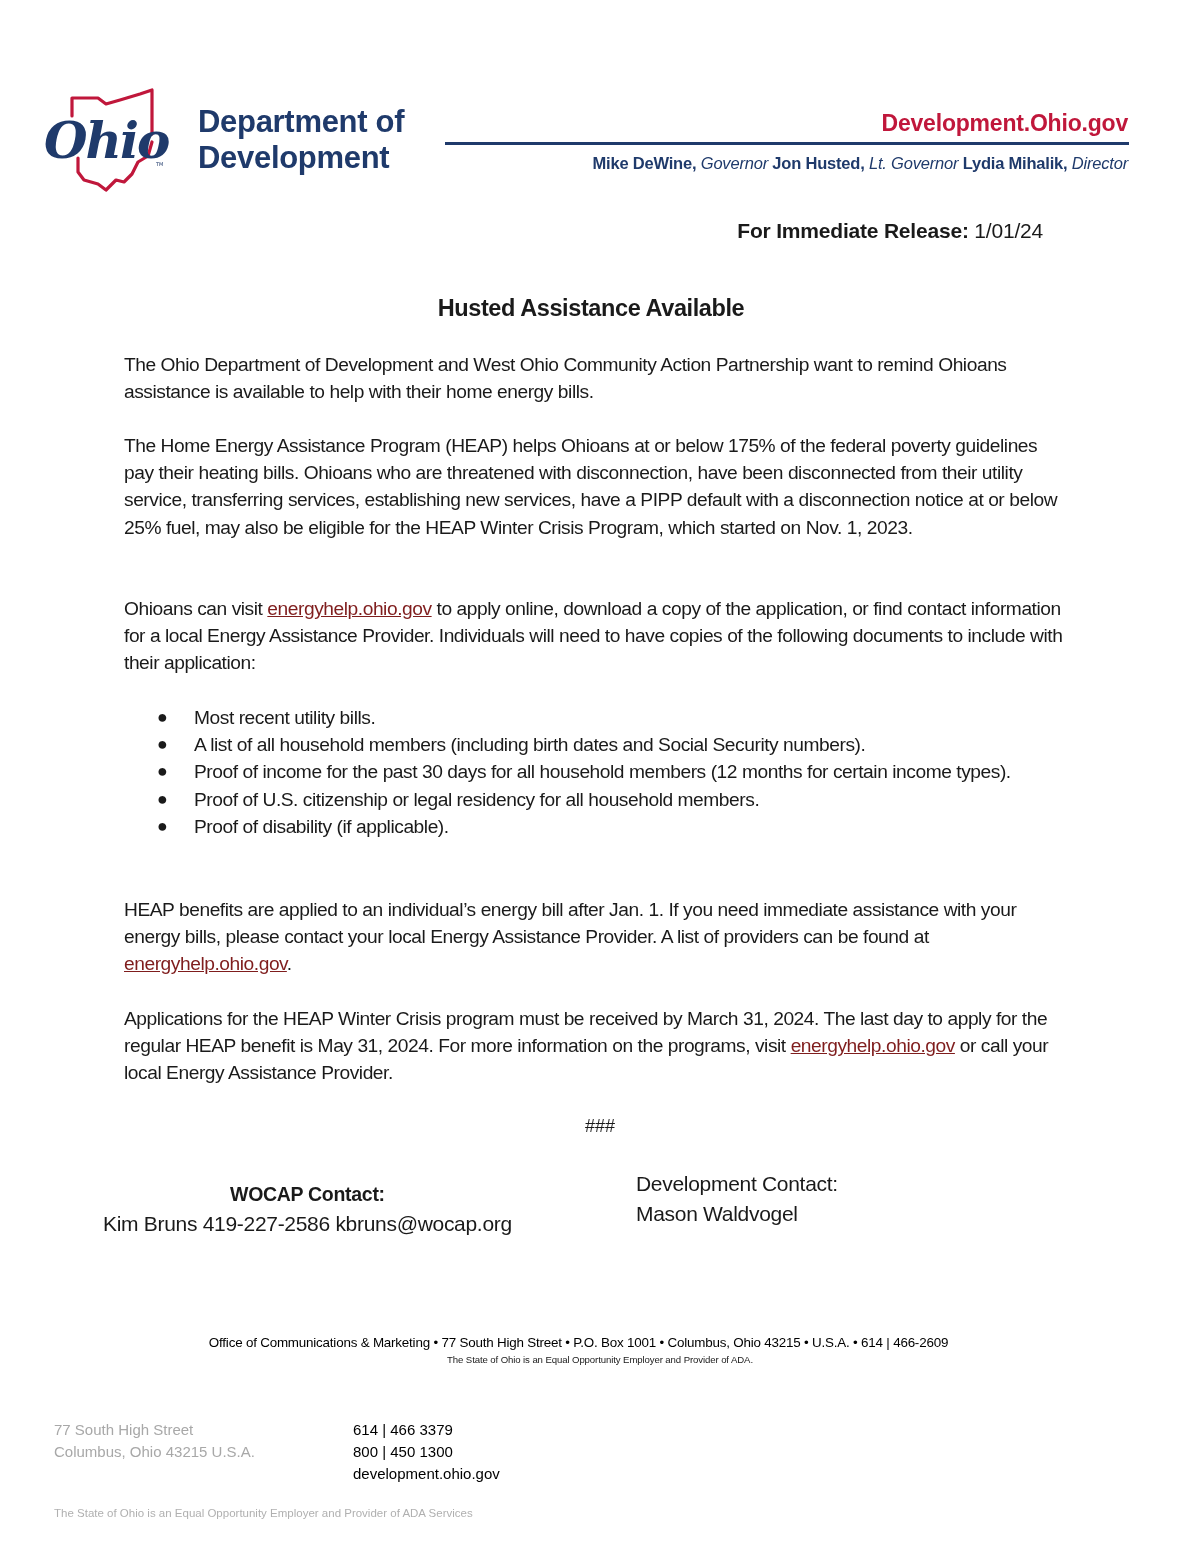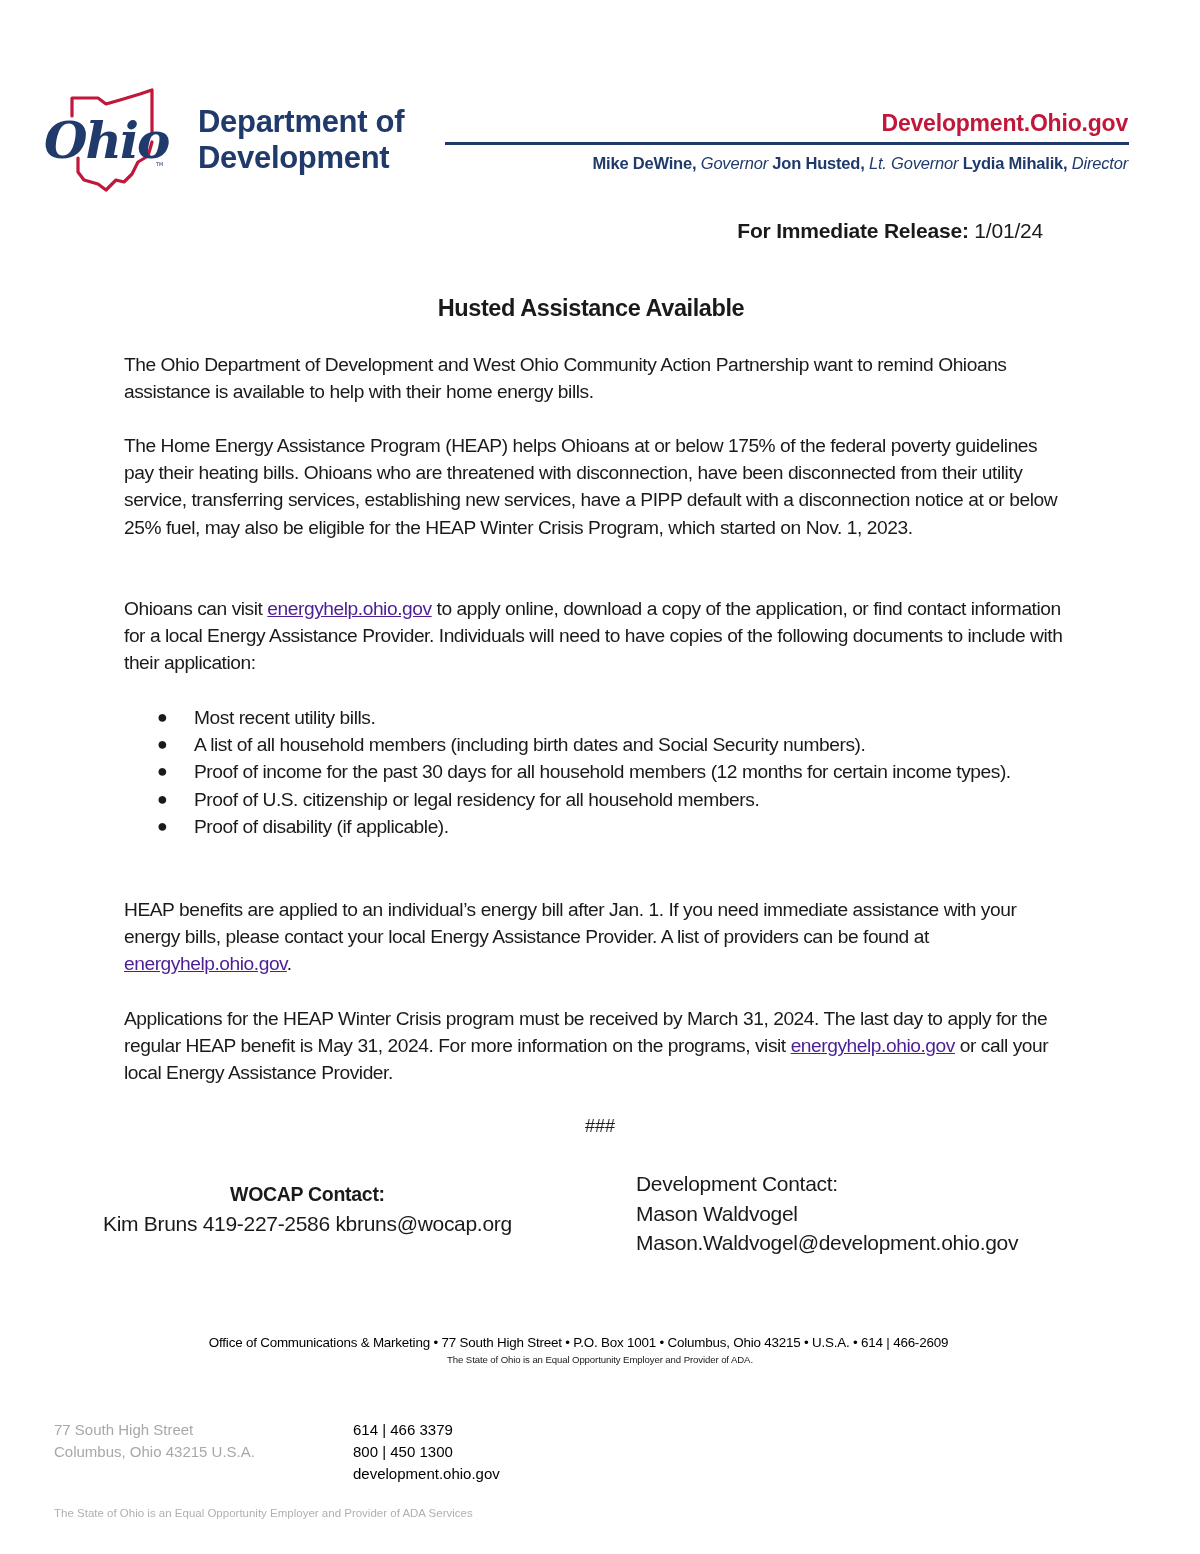--- a/index.html
+++ b/index.html
@@ -21,21 +21,21 @@
 
   
   .release { right: 157px; top: 219px; font-size: 21px; letter-spacing: -0.2px; }
   .release .label { font-weight: bold; }
 
   
   .title { left: 0; width: 1182px; top: 295px; text-align: center; font-weight: bold; font-size: 23.5px; letter-spacing: -0.4px; }
 
   
   .para { left: 124px; width: 940px; font-size: 19.2px; line-height: 27.2px; letter-spacing: -0.45px; margin: 0; }
-  .para a, .bullets a { color: #4c1d95; text-decoration: underline; }
+  .para a, .bullets a { color: #7f1d1d; text-decoration: underline; }
   .bullets { left: 124px; width: 940px; top: 704px; margin: 0; padding: 0; list-style: none;
              font-size: 19.2px; line-height: 27.2px; letter-spacing: -0.45px; }
   .bullets li { position: relative; padding-left: 70px; }
   .bullets li .dot { position: absolute; left: 33px; top: 0; font-size: 18px; }
 
   .separator { left: 0; width: 1200px; top: 1116px; text-align: center; font-size: 18px; }
 
   
   .wocap { left: 103px; top: 1180px; font-size: 21px; line-height: 29px; letter-spacing: -0.3px; text-align: center; }
   .wocap .label { font-weight: bold; font-size: 19.5px; }
@@ -109,21 +109,20 @@
 
 <div class="abs separator">###</div>
 
 <div class="abs wocap">
   <div class="label">WOCAP Contact:</div>
   <div>Kim Bruns 419-227-2586 kbruns@wocap.org</div>
 </div>
 <div class="abs devcontact">
   <div>Development Contact:</div>
   <div>Mason Waldvogel</div>
-  <div>Mason.Waldvogel@development.ohio.gov</div>
 </div>
 
 <div class="abs footer-line1">Office of Communications &amp; Marketing • 77 South High Street • P.O. Box 1001 • Columbus, Ohio 43215 • U.S.A. • 614 | 466-2609</div>
 <div class="abs footer-line2">The State of Ohio is an Equal Opportunity Employer and Provider of ADA.</div>
 
 <div class="abs letterhead-left">
   <div>77 South High Street</div>
   <div>Columbus, Ohio 43215 U.S.A.</div>
 </div>
 <div class="abs letterhead-right">

